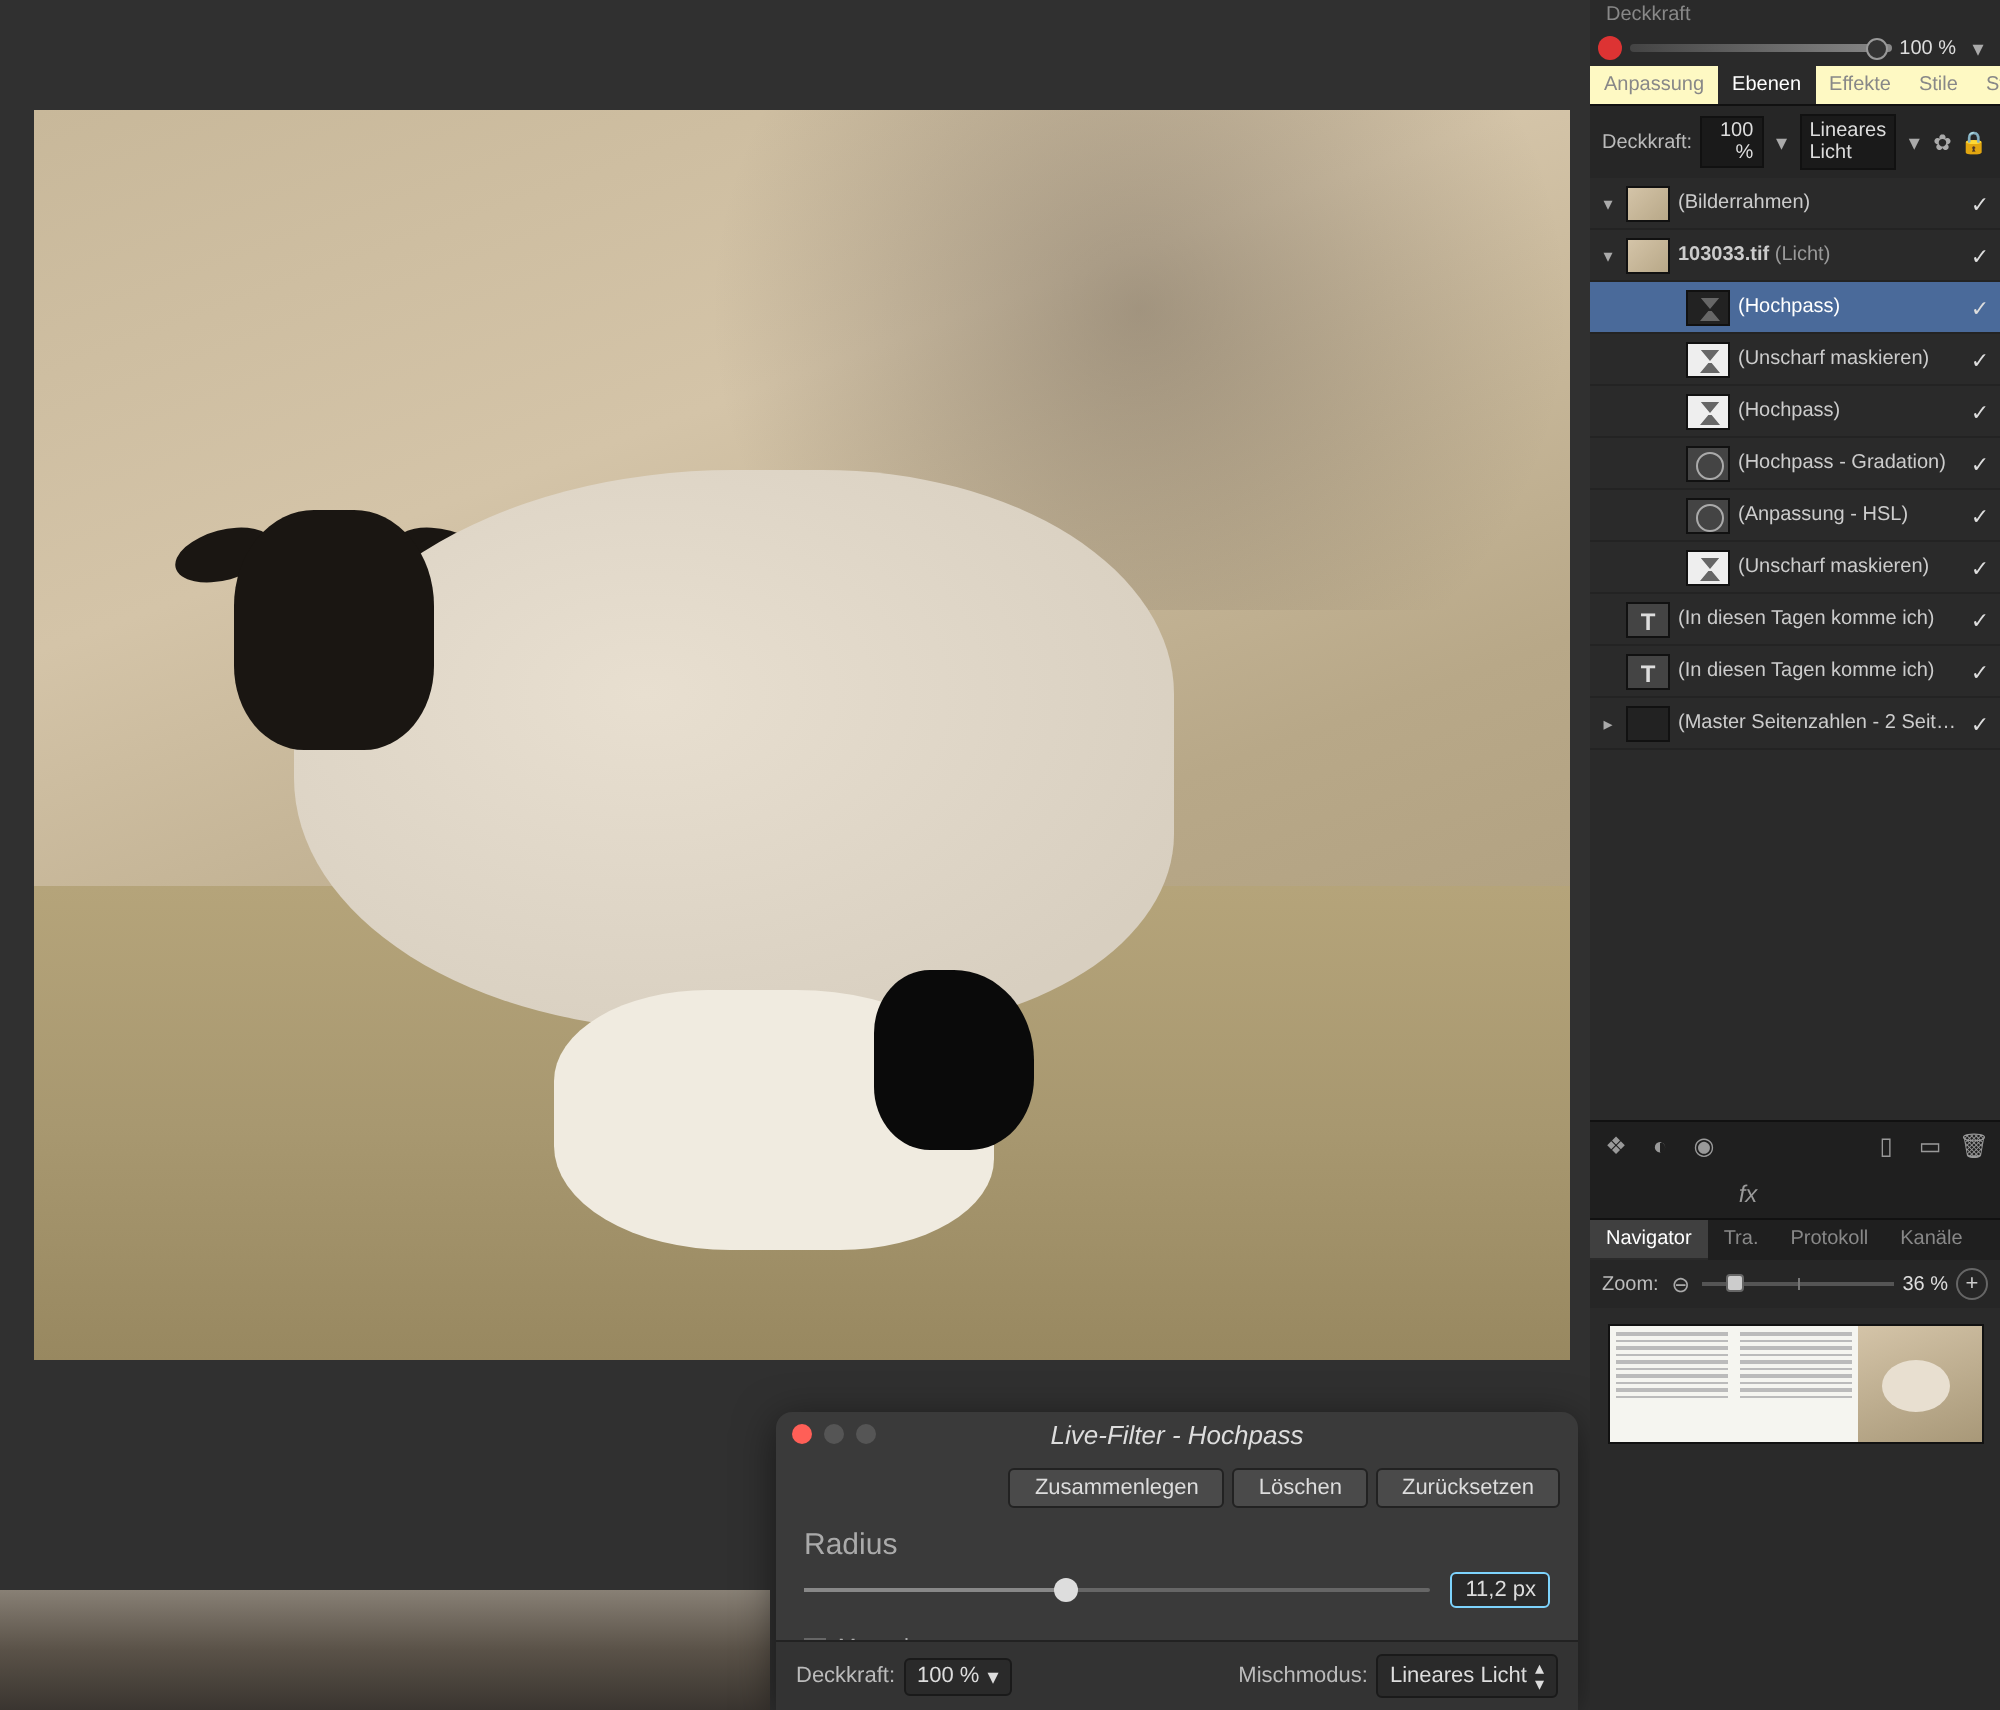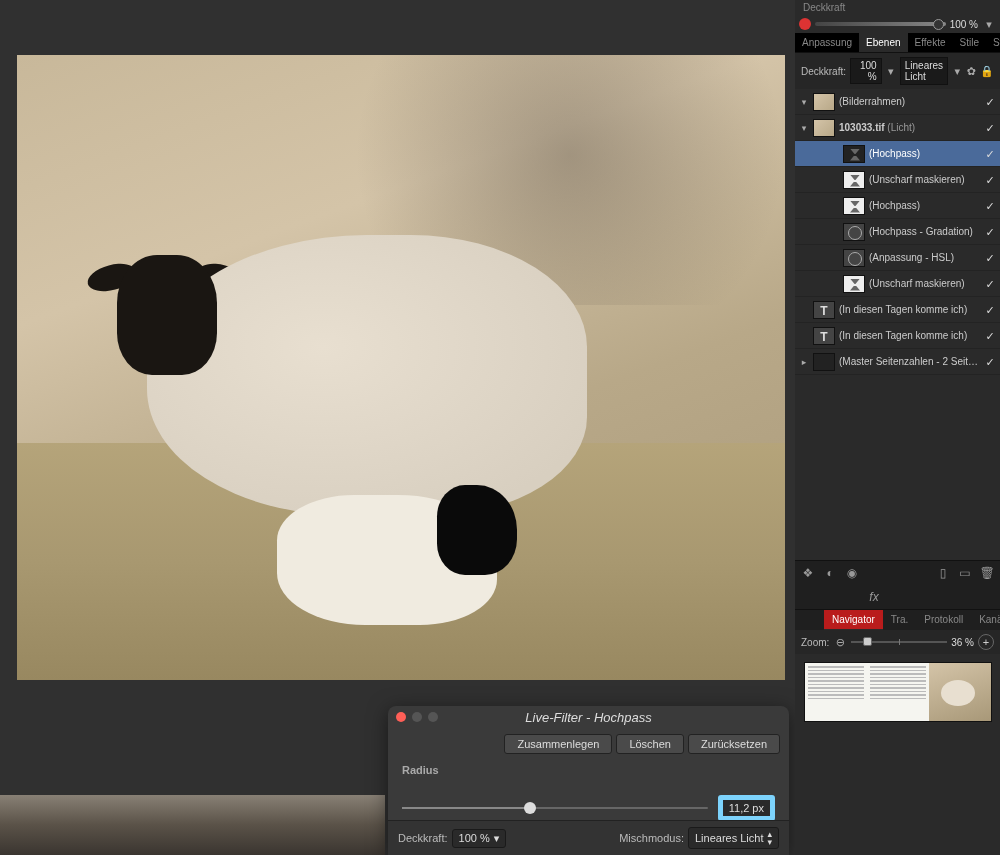--- a/index.html
+++ b/index.html
@@ -24,43 +24,43 @@
 .dialog { position:absolute; left:388px; top:706px; width:401px; height:149px; background:#3a3a3a; border-radius:8px 8px 0 0; box-shadow:0 4px 20px rgba(0,0,0,0.5); }
 .dialog-titlebar { height:22px; display:flex; align-items:center; justify-content:center; position:relative; }
 .traffic-lights { position:absolute; left:8px; top:6px; display:flex; gap:6px; }
 .tl { width:10px; height:10px; border-radius:50%; }
 .tl-red { background:#ff5f57; }
 .tl-grey { background:#555; }
 .dialog-title { color:#ddd; font-size:13px;font-style:italic; }
 .dialog-buttons { display:flex; gap:4px; justify-content:flex-end; padding:6px 9px; }
 .btn { background:#4a4a4a; border:1px solid #222; color:#ddd; padding:3px 12px; font-size:11px; border-radius:3px; cursor:pointer; }
 .dialog-body { padding:4px 14px; }
-.radius-label { color:#aaa; font-size:11px; margin-bottom:19px; display:block;font-weight:bold; }
+.radius-label { color:#aaa; font-size:15px; margin-bottom:5px; display:block; }
 .slider-row { display:flex; align-items:center; gap:10px; }
 .slider-track { flex:1; height:2px; background:#666; position:relative; border-radius:1px; }
 .slider-fill { position:absolute; left:0; top:0; height:100%; width:42%; background:#888; }
 .slider-thumb { position:absolute; left:42%; top:-5px; width:12px; height:12px; background:#ddd; border-radius:50%; margin-left:-6px; }
-.value-box { background:#2a2a2a; border:5px solid #7dd3fc; padding:2px 6px; font-size:11px; color:#ddd; min-width:50px; text-align:right; border-radius:3px;}
+.value-box { background:#2a2a2a; border:1px solid #7dd3fc; padding:2px 6px; font-size:11px; color:#ddd; min-width:50px; text-align:right; border-radius:3px;}
 .checkbox-row { display:flex; align-items:center; gap:6px; margin-top:14px; color:#aaa; font-size:11px;}
 .chk { width:11px; height:11px; border:1px solid #666; background:#2a2a2a; }
 .dialog-footer { position:absolute; left:0; bottom:0; width:100%; display:flex; justify-content:space-between; align-items:center; padding:6px 10px; background:#333; border-top:1px solid #222;}
 .foot-group { display:flex; align-items:center; gap:4px; font-size:11px; color:#bbb; }
 .dropdown { background:#2a2a2a; border:1px solid #1a1a1a; padding:2px 6px; color:#ddd; display:flex; align-items:center; gap:4px; border-radius:3px;}
 
 
 .right-panel { position:absolute; right:0; top:0; width:205px; height:855px; background:#2a2a2a; display:flex; flex-direction:column; }
 .opacity-top { padding:2px 8px; }
 .opacity-top-label { font-size:10px; color:#888; }
 .opacity-slider-row { display:flex; align-items:center; gap:4px; padding:2px 4px;}
 .red-dot { width:12px; height:12px; background:#d33; border-radius:50%; }
 .mini-slider { flex:1; height:4px; background:linear-gradient(90deg,#444 0%,#888 100%); border-radius:2px; position:relative;}
 .mini-slider::after{content:""; position:absolute; right:2px; top:-3px; width:9px; height:9px; border:1px solid #999; border-radius:50%; background:#333;}
 .pct-readout { font-size:10px; color:#ddd; }
 
-.tabs { display:flex; background:#000000; border-bottom:1px solid #111; font-size:10px; color:#888;}
+.tabs { display:flex; background:#fef9c3; border-bottom:1px solid #111; font-size:10px; color:#888;}
 .tab { padding:4px 7px; cursor:pointer; }
 .tab.active { color:#fff; background:#2a2a2a; }
 
 .blend-row { display:flex; align-items:center; gap:4px; padding:4px 6px; background:#262626; font-size:10px; color:#bbb;}
 .small-input { background:#1a1a1a; border:1px solid #111; padding:1px 4px; color:#ddd; font-size:10px; width:40px; text-align:right;}
 .blend-select { flex:1; background:#1a1a1a; border:1px solid #111; padding:2px 4px; color:#ddd; font-size:10px;}
 .icon-sm { width:14px; height:14px; display:inline-flex; align-items:center; justify-content:center; color:#aaa; font-size:11px;}
 
 .layers { background:#2a2a2a; flex:0 0 auto;}
 .layer-row { display:flex; align-items:center; padding:3px 4px; gap:4px; font-size:10px; color:#ccc; border-bottom:1px solid #232323; min-height:26px;}
@@ -78,21 +78,21 @@
 .layer-name { flex:1; white-space:nowrap; overflow:hidden; text-overflow:ellipsis;}
 .layer-check { width:12px; height:12px; color:#ddd; font-size:11px; text-align:center;}
 .indent-2 { padding-left:34px; }
 .layer-spacer { flex:1; background:#2a2a2a; }
 
 .panel-toolbar { display:flex; background:#1f1f1f; padding:3px; gap:2px; border-top:1px solid #111; border-bottom:1px solid #111;}
 .ptool { width:20px; height:18px; display:flex; align-items:center; justify-content:center; color:#999; font-size:12px; cursor:pointer;}
 
 .nav-tabs { display:flex; background:#1f1f1f; font-size:10px; color:#888;}
 .nav-tab { padding:4px 8px; cursor:pointer; }
-.nav-tab.active { color:#fff; background:#b91c1c; border-bottom:1px solid #2a2a2a;margin-left:29px;}
+.nav-tab.active { color:#fff; background:#404040; border-bottom:1px solid #2a2a2a;}
 
 .zoom-row { display:flex; align-items:center; gap:4px; padding:4px 6px; font-size:10px; color:#bbb; background:#262626;}
 .zoom-track { flex:1; height:2px; background:#555; position:relative;}
 .zoom-thumb { position:absolute; left:12%; top:-4px; width:9px; height:9px; background:#ccc; border:1px solid #666; border-radius:2px;}
 .zoom-mid-mark{position:absolute;left:50%;top:-2px;width:1px;height:6px;background:#777;}
 
 .navigator { flex:1; padding:8px; background:#2a2a2a; display:flex; align-items:flex-start; justify-content:center;}
 .nav-preview { width:188px; height:60px; background:#eee; display:flex; border:1px solid #111; }
 .nav-col { flex:1; padding:3px; }
 .nav-textcol { background:#f5f5f0; }

